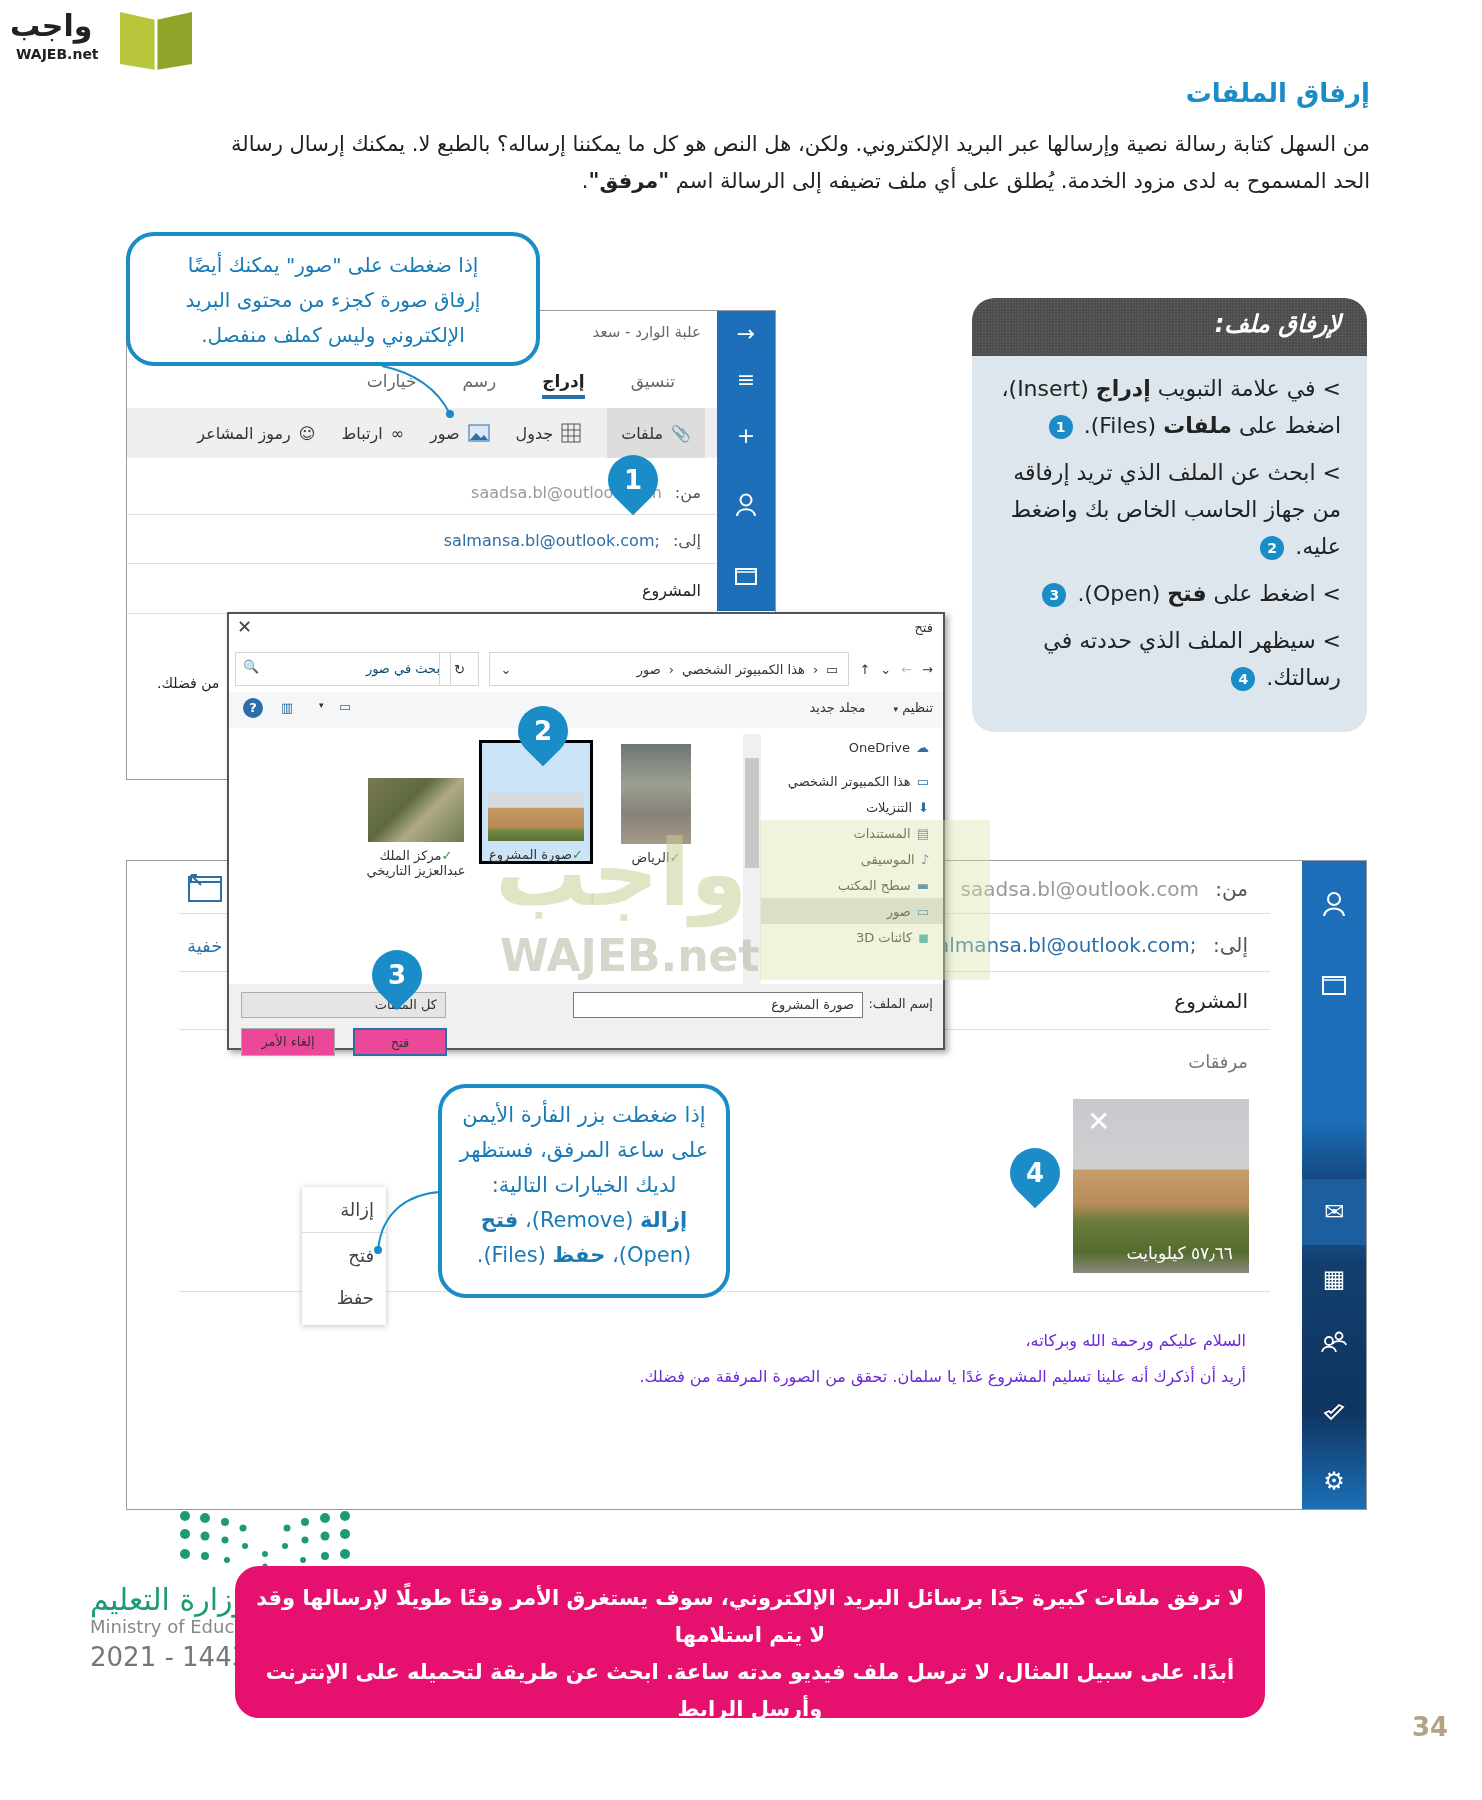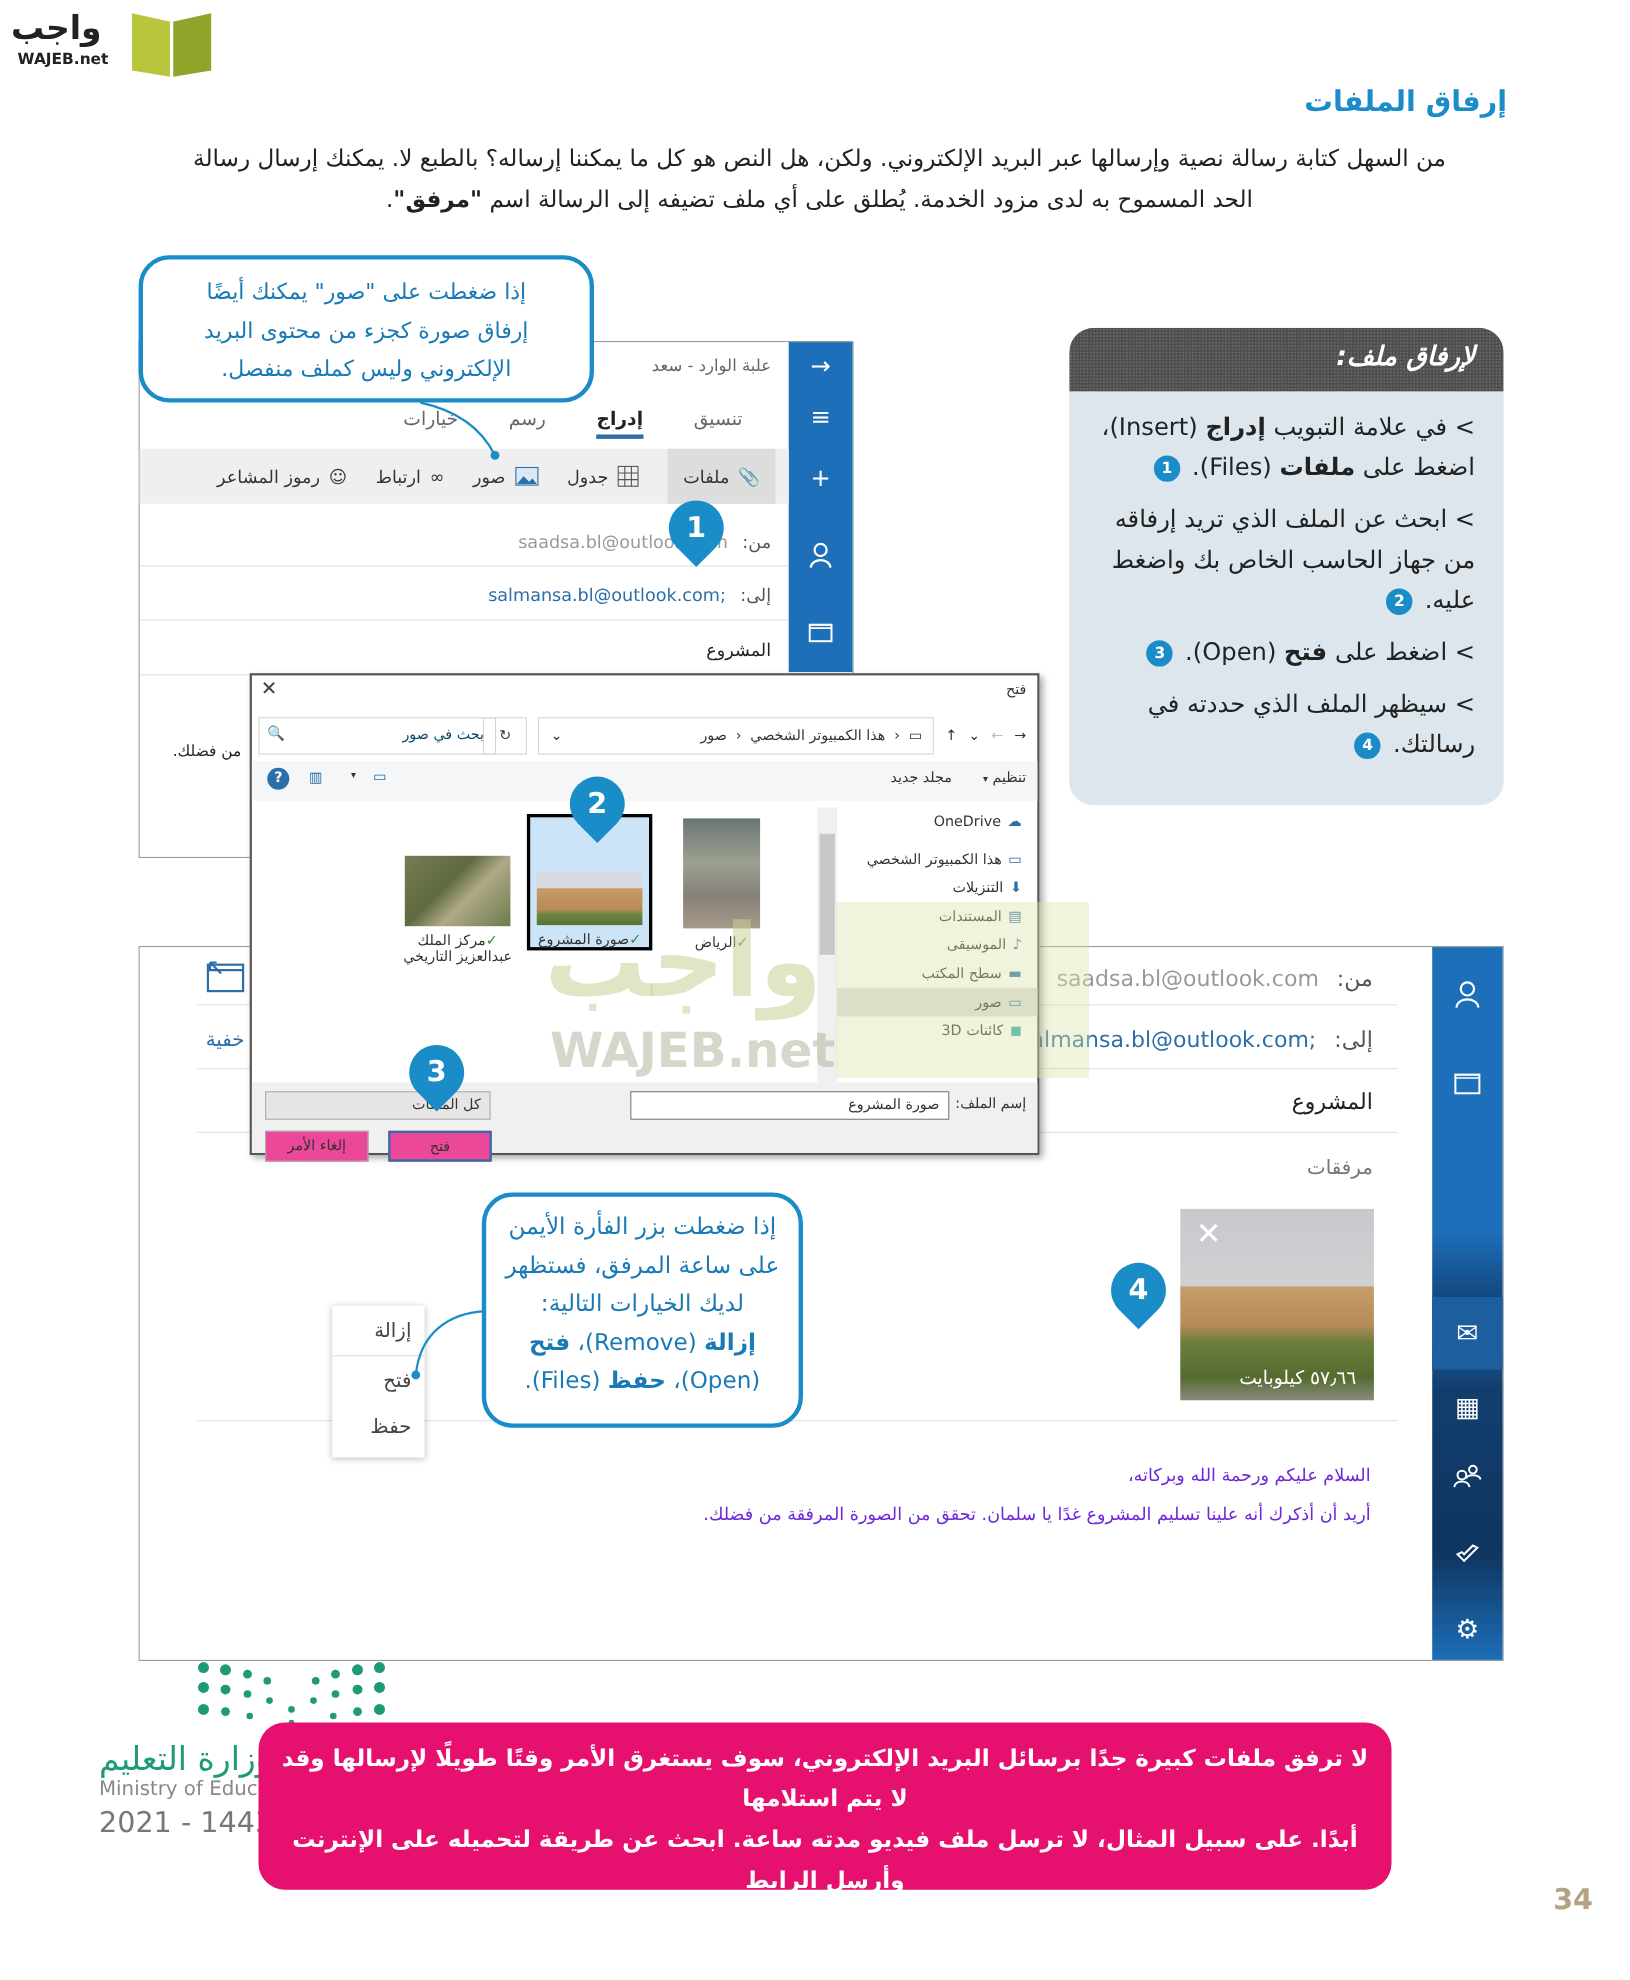--- a/index.html
+++ b/index.html
@@ -1,19 +1,19 @@
 <!DOCTYPE html>
 <html lang="ar"><head>
 <meta charset="utf-8">
 <style>
   * { box-sizing: border-box; margin: 0; padding: 0; }
   html, body { width: 1482px; height: 1800px; background: #fff; overflow: hidden; }
   body { position: relative; font-family: "DejaVu Sans", sans-serif; color: #222; }
   .abs { position: absolute; }
-  .rtl { direction: rtl; text-align: center; }
+  .rtl { direction: rtl; text-align: right; }
 
   
   .logo { left: 10px; top: 6px; width: 180px; height: 60px; }
   .logo-text { position: absolute; left: 0; top: 2px; font-weight: bold; font-size: 30px; color: #222; direction: rtl; }
   .logo-sub { position: absolute; left: 6px; top: 40px; font-size: 14px; font-weight: bold; color: #222; }
   .logo-book { position: absolute; left: 106px; top: 4px; width: 80px; height: 60px; }
 
   
   .section-title { right: 112px; top: 78px; font-size: 26px; font-weight: bold; color: #1a8cc7; }
   .intro { right: 112px; top: 126px; width: 1250px; font-size: 21px; line-height: 37px; color: #222; }

